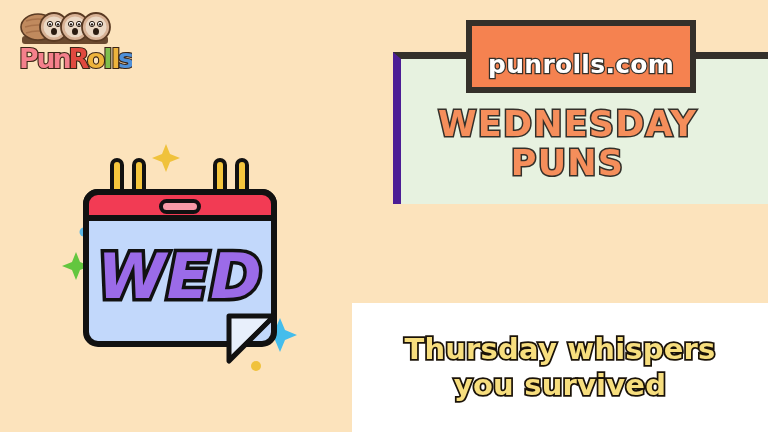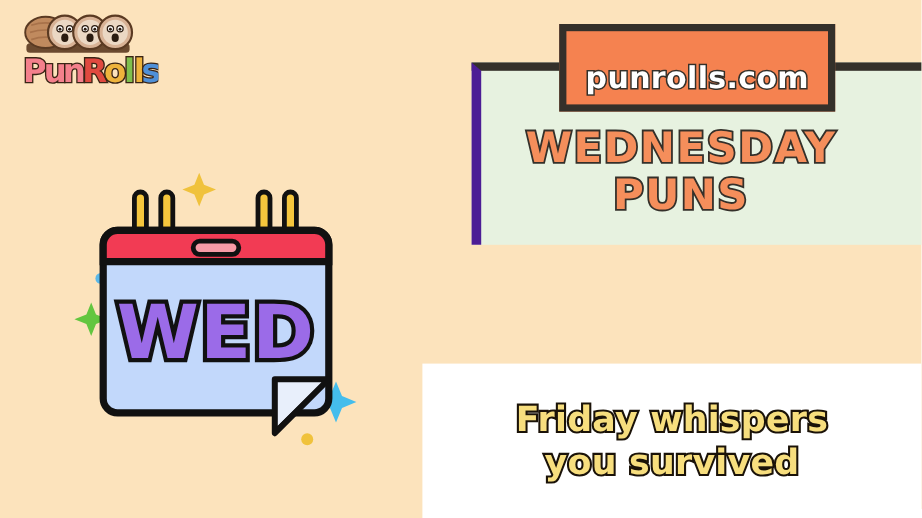--- a/index.html
+++ b/index.html
@@ -83,20 +83,21 @@
     white-space: nowrap;
   }
 
   
   #calendar-art {
     position: absolute;
     left: 60px;
     top: 140px;
     width: 260px;
     height: 260px;
+    font-style: italic;
   }
   #calendar-art svg { display: block; }
 
   
   #caption-panel {
     position: absolute;
     left: 352px;
     top: 303px;
     width: 416px;
     height: 129px;
@@ -207,17 +208,17 @@
 
         <path d="M169 176 h45 l-45 45 z" fill="#E8EFFB" stroke="#111111" stroke-width="5" stroke-linejoin="round"></path>
         <line x1="171" y1="218" x2="212" y2="178" stroke="#111111" stroke-width="4"></line>
       </g>
 
       <text x="120" y="158" font-family="DejaVu Sans, sans-serif" font-size="62" font-weight="700" letter-spacing="1" text-anchor="middle" fill="#9B6BE8" stroke="#111111" stroke-width="7" paint-order="stroke">WED</text>
     </svg>
   </div>
 
   <div id="caption-panel">
-    <div id="caption-text">Friday whispers
+    <div id="caption-text">Thursday whispers
 you survived</div>
   </div>
 
 </div>
 
 </body></html>

